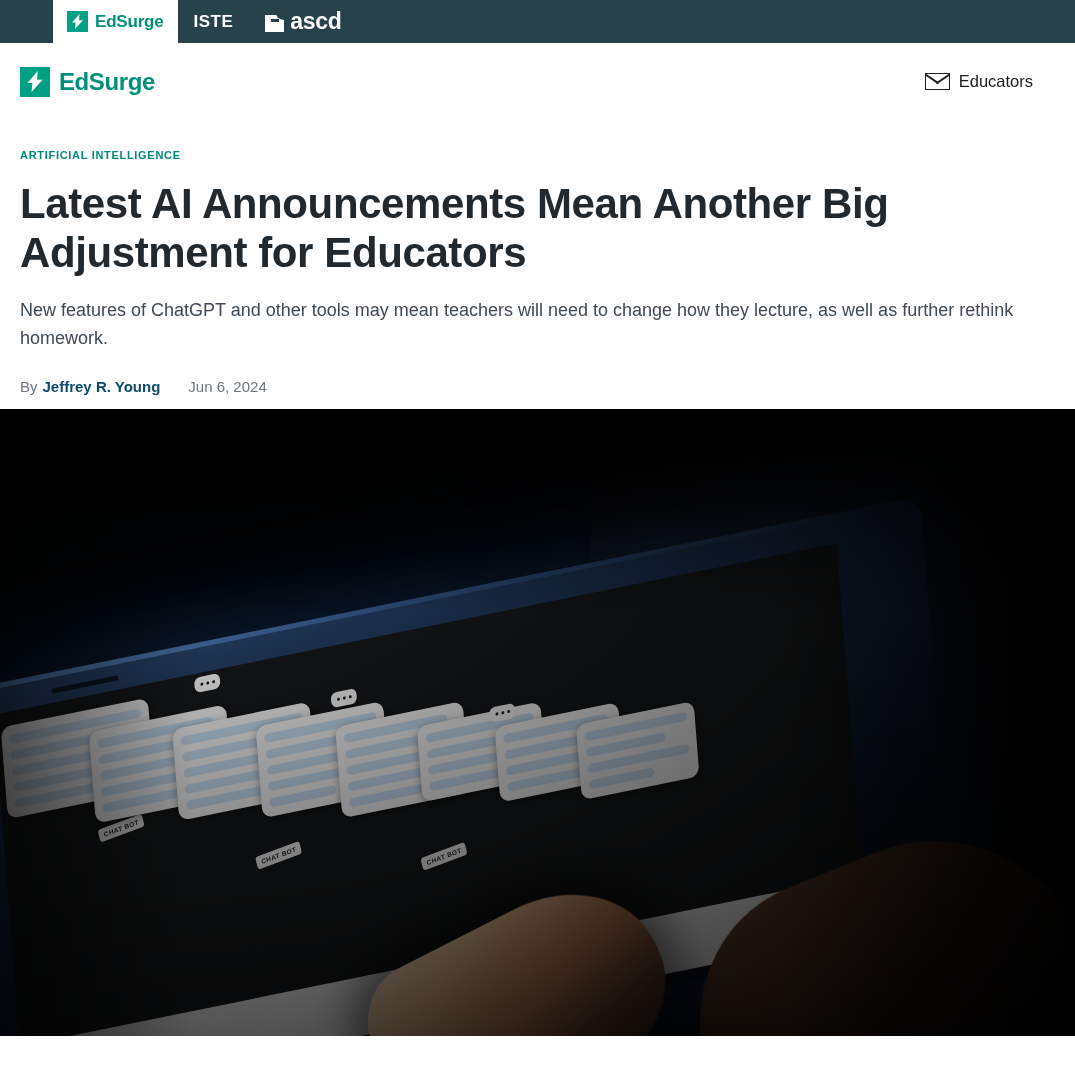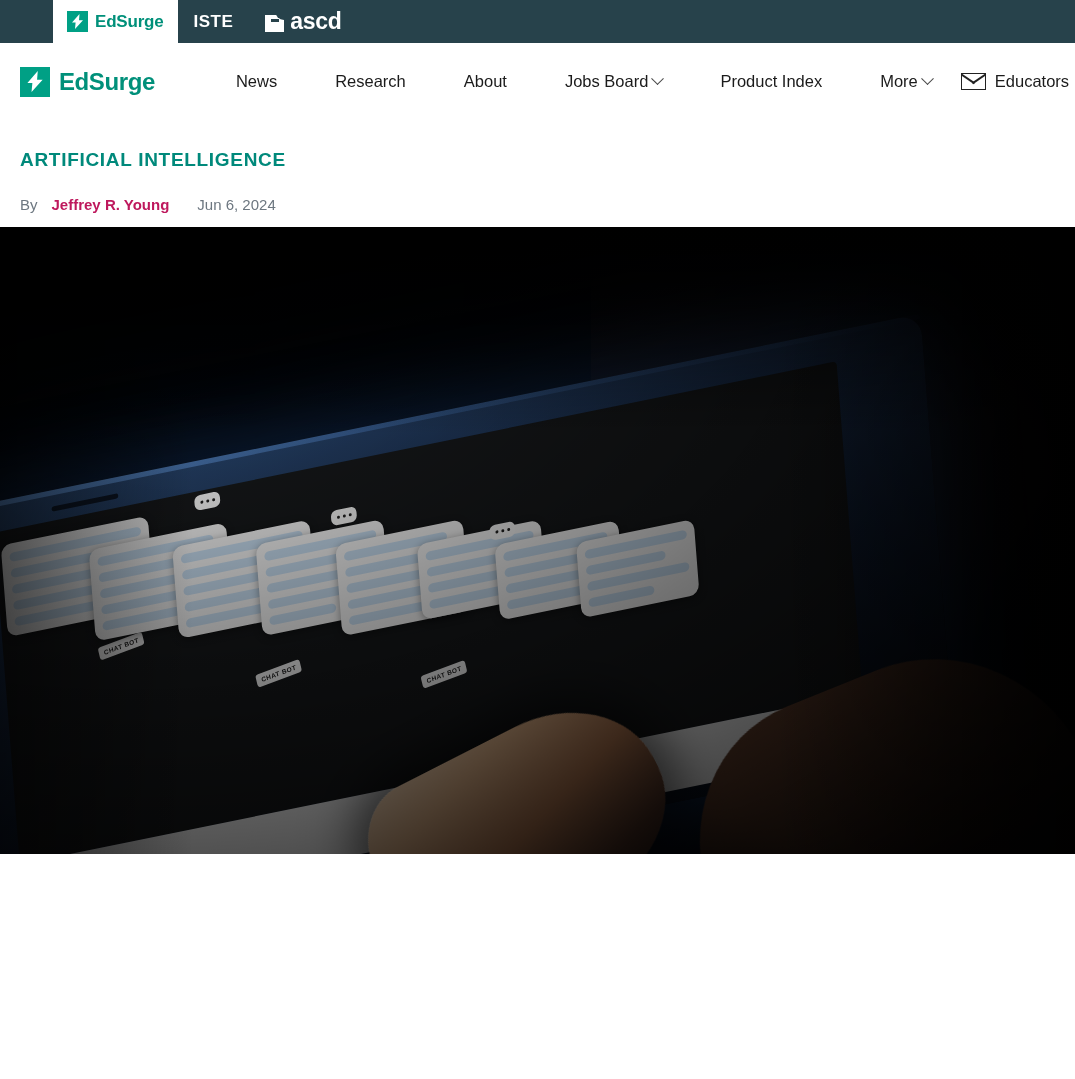--- a/index.html
+++ b/index.html
@@ -127,21 +127,21 @@
   .env:before{ left:-1px; transform:rotate(34deg); }
   .env:after{ right:-1px; transform:rotate(-34deg); transform-origin:100% 0; }
 
   
   .article{
     padding:0 20px;
     width:1075px;
   }
   .kicker{
     margin-top:29px;
-    font-size:19px; font-weight:bold; color:#00897B;
+    font-size:11px; font-weight:bold; color:#00897B;
     letter-spacing:.7px;
     cursor:pointer;
     display:inline-block;
   }
   .headline{
     margin-top:16px;
     font-size:42px; line-height:1.17;
     font-weight:bold; color:#22292e;
     letter-spacing:-.4px;
     max-width:1010px;
@@ -152,21 +152,21 @@
     font-size:18px; line-height:1.55;
     color:#3f4a55;
     max-width:1045px;
   }
   .byline{
     margin-top:25px; margin-bottom:14px;
     display:flex; align-items:center;
     font-size:15px;
   }
   .by-pre{ color:#6d7780; margin-right:5px; }
-  .by-name{ color:#be185d; font-weight:bold; cursor:pointer;margin-left:9px; }
+  .by-name{ color:#0c4a6e; font-weight:bold; cursor:pointer; }
   .by-date{ color:#6d7780; margin-left:28px; }
 
   
   .hero{
     position:relative;
     width:1075px; height:627px;
     background:#000;
     overflow:hidden;
   }
   .hero-glowwrap{ position:absolute; inset:0; }
@@ -328,54 +328,34 @@
 <div class="site-header">
   <a class="brand">
     <span class="brand-mark">
       <svg width="18" height="21" viewBox="0 0 13 15">
           <path d="M8.5 0 1 8.6h3.6L4 15 12 6.2H8z" fill="#fff"></path>
         </svg>
     </span>
     <span class="brand-name">EdSurge</span>
   </a>
 
-  <nav class="main-nav">
-    <span class="nav-item">
-      <span>News</span>
-    </span>
-    <span class="nav-item">
-      <span>Research</span>
-    </span>
-    <span class="nav-item">
-      <span>About</span>
-    </span>
-    <span class="nav-item">
-      <span>Jobs Board</span>
-      <i class="chev"></i>
-    </span>
-    <span class="nav-item">
-      <span>Product Index</span>
-    </span>
-    <span class="nav-item">
-      <span>More</span>
-      <i class="chev"></i>
-    </span>
-  </nav>
 
   <div class="header-right">
     <span class="newsletter">
       <i class="env"></i>
       <span>Educators</span>
     </span>
 
   </div>
 </div>
 
 <div class="article">
   <a class="kicker">ARTIFICIAL INTELLIGENCE</a>
+  <h1 class="headline">Latest AI Announcements Mean Another Big Adjustment for Educators</h1>
+  <p class="dek">New features of ChatGPT and other tools may mean teachers will need to change how they lecture, as well as further rethink homework.</p>
   <div class="byline">
     <span class="by-pre">By</span>
     <a class="by-name">Jeffrey R. Young</a>
     <span class="by-date">Jun 6, 2024</span>
   </div>
 </div>
 
 <div class="hero">
   <div class="hero-glowwrap">
     <div class="amb1"></div>

